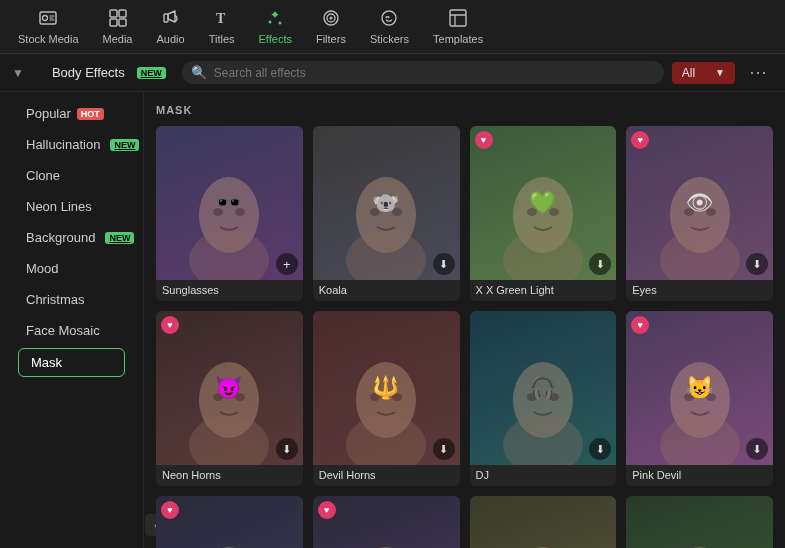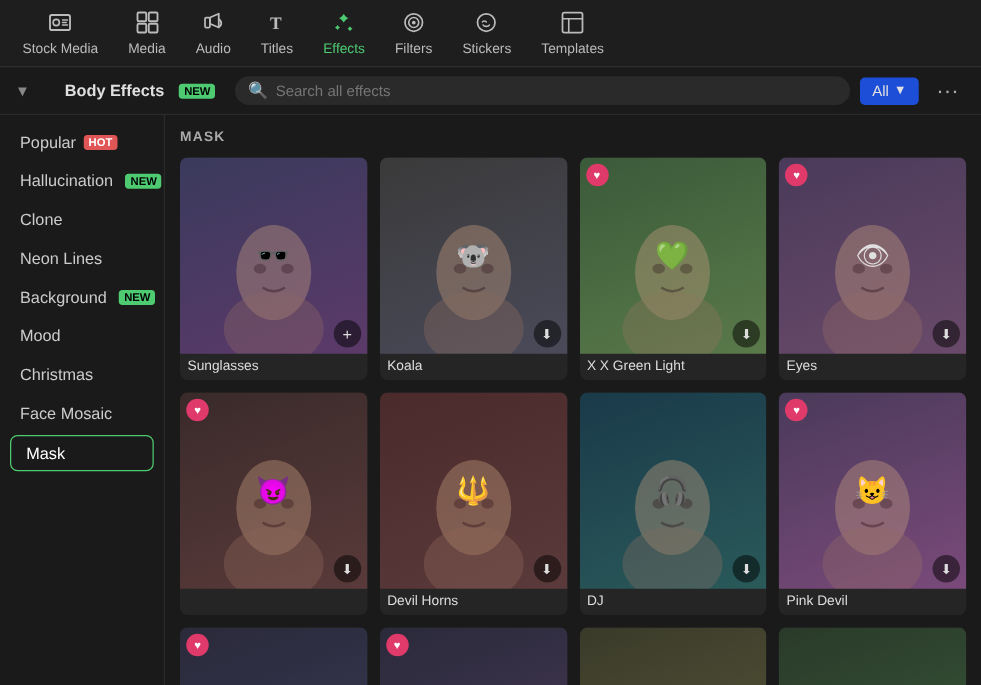--- a/index.html
+++ b/index.html
@@ -46,32 +46,33 @@
       display: flex;
       align-items: center;
       background: #1a1a1a;
       padding: 6px 12px;
       gap: 8px;
       border-bottom: 1px solid #2a2a2a;
       flex-shrink: 0;
     }
     .category-title {
       font-size: 13px;
-      font-weight: 700;
+      font-weight: 400;
       color: #e0e0e0;
       padding-left: 20px;
     }
     .badge-new {
       background: #4ecb71;
       color: #000;
       font-size: 9px;
       font-weight: 700;
       padding: 1px 4px;
       border-radius: 3px;
       margin-left: 4px;
+      text-decoration: underline;
     }
     .search-container {
       display: flex;
       align-items: center;
       background: #2a2a2a;
       border-radius: 16px;
       padding: 4px 10px;
       gap: 6px;
       flex: 1;
       margin-left: 8px;
@@ -79,55 +80,55 @@
     .search-container input {
       background: none;
       border: none;
       outline: none;
       color: #aaa;
       font-size: 12px;
       width: 100%;
     }
     .search-icon { color: #888; font-size: 13px; }
     .all-btn {
-      background: #1d4ed8;
+      background: #7f1d1d;
       border: none;
       color: #e0e0e0;
       font-size: 12px;
       padding: 4px 10px;
       border-radius: 4px;
       cursor: pointer;
       display: flex;
       align-items: center;
-      gap: 4px;
+      gap: 20px;
     }
     .more-btn {
       background: none;
       border: none;
       color: #aaa;
       font-size: 18px;
       cursor: pointer;
       padding: 2px 6px;
     }
 
     
     .main-layout {
       display: flex;
       flex: 1;
       overflow: hidden;
     }
 
     
     .sidebar {
-      width: 132px;
+      width: 144px;
       background: #1a1a1a;
       border-right: 1px solid #2a2a2a;
       overflow-y: auto;
       flex-shrink: 0;
-      padding: 6px 0;
+      padding: 6px 10px;
     }
     .sidebar::-webkit-scrollbar { width: 0; }
     .sidebar-item {
       padding: 8px 16px;
       font-size: 13px;
       color: #ccc;
       cursor: pointer;
       display: flex;
       align-items: center;
       gap: 6px;
@@ -512,20 +513,21 @@
     <ellipse cx="45" cy="55" rx="30" ry="38" fill="rgba(200,160,130,0.55)"></ellipse>
     <ellipse cx="45" cy="100" rx="40" ry="30" fill="rgba(160,120,100,0.4)"></ellipse>
     <ellipse cx="34" cy="52" rx="5" ry="4" fill="rgba(80,50,50,0.6)"></ellipse>
     <ellipse cx="56" cy="52" rx="5" ry="4" fill="rgba(80,50,50,0.6)"></ellipse>
     <path d="M36 67 Q45 73 54 67" stroke="rgba(80,50,50,0.7)" stroke-width="2" fill="none"></path>
   </svg>
             <div class="effect-overlay" style="font-size: 22px;">😈</div>
             <div class="heart-badge">♥</div>
             <div class="dl-badge">⬇</div>
           </div>
+          <div class="card-label">Neon Horns</div>
         </div>
         <div class="effect-card">
           <div class="card-thumb bg-devilhorns">
             <svg class="face-svg" width="90" height="120" viewBox="0 0 90 120">
     <ellipse cx="45" cy="55" rx="30" ry="38" fill="rgba(200,160,130,0.55)"></ellipse>
     <ellipse cx="45" cy="100" rx="40" ry="30" fill="rgba(160,120,100,0.4)"></ellipse>
     <ellipse cx="34" cy="52" rx="5" ry="4" fill="rgba(80,50,50,0.6)"></ellipse>
     <ellipse cx="56" cy="52" rx="5" ry="4" fill="rgba(80,50,50,0.6)"></ellipse>
     <path d="M36 67 Q45 73 54 67" stroke="rgba(80,50,50,0.7)" stroke-width="2" fill="none"></path>
   </svg>

